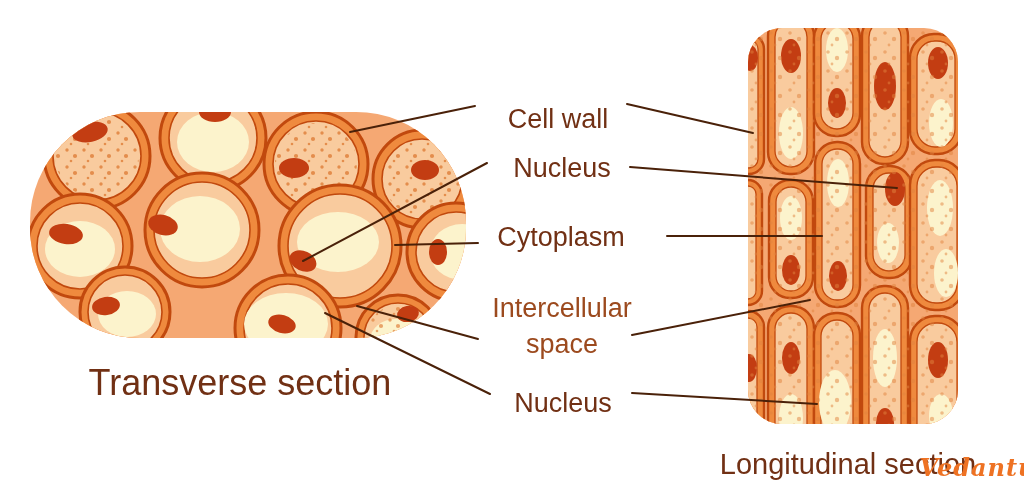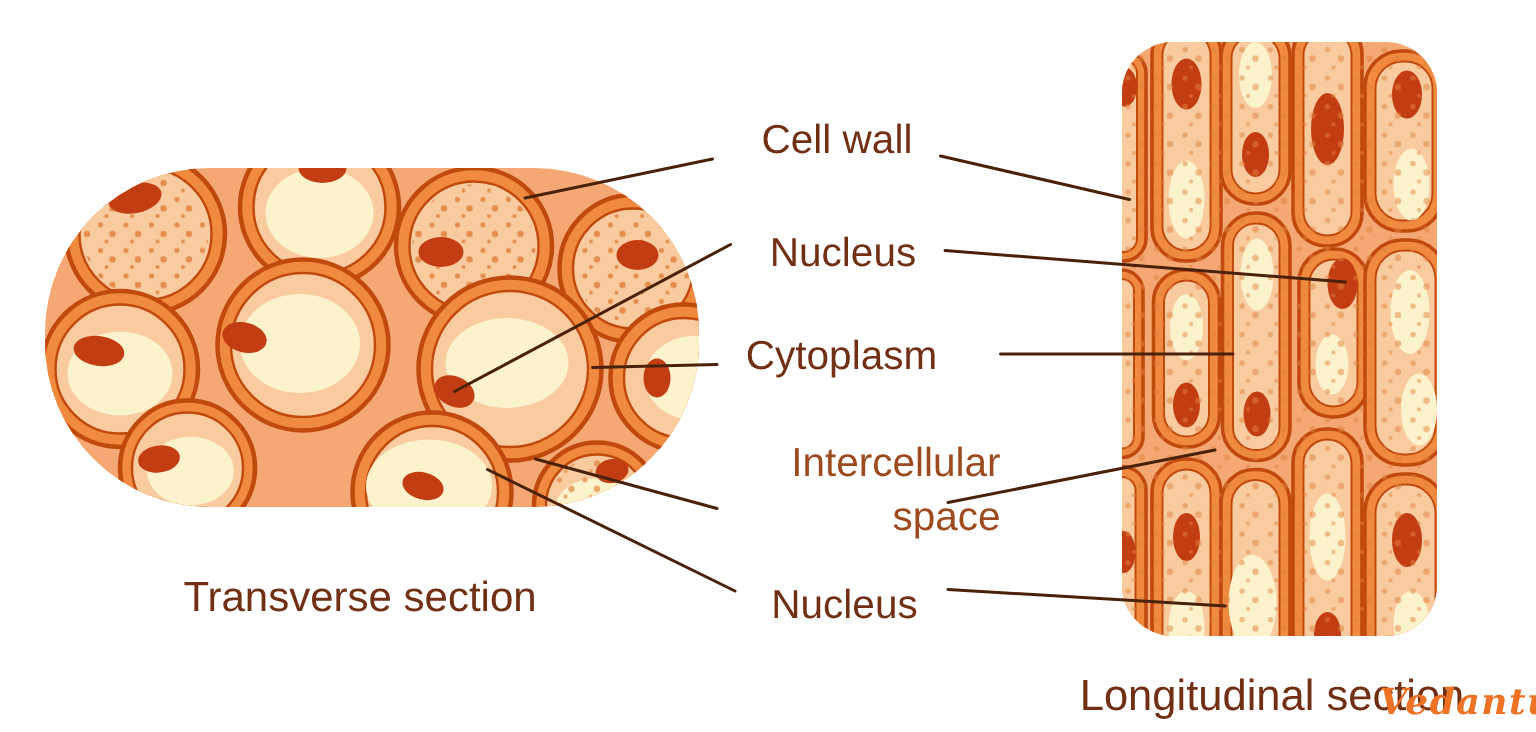--- a/index.html
+++ b/index.html
@@ -12,21 +12,21 @@
   .t-wall{fill:var(--wall-orange,#EF8A3E);stroke:var(--wall-outline,#C1490E);stroke-width:3;}
   .t-inner{fill:var(--cytoplasm-peach,#F9CB9E);stroke:var(--wall-outline,#C1490E);stroke-width:1.6;}
   .l-wall{fill:var(--wall-orange,#EF8A3E);stroke:var(--wall-outline,#C1490E);stroke-width:2.4;}
   .l-inner{fill:var(--cytoplasm-peach,#F9CB9E);stroke:var(--wall-outline,#C1490E);stroke-width:1.3;}
   .vacuole{fill:var(--vacuole-cream,#FCF3CC);}
   .nucleus{fill:var(--nucleus-red,#C33D12);}
   .leader{stroke:var(--leader-brown,#4A2109);stroke-width:2;stroke-linecap:round;fill:none;}
   
   .lbl{position:absolute;transform:translateX(-50%);color:var(--label-brown,#713014);
        font-size:27px;font-weight:500;white-space:nowrap;text-align:center;}
-  .lbl.rust{color:var(--label-rust,#9C4A1E);white-space:normal;width:210px;line-height:36px;text-align:right;}
+  .lbl.rust{color:var(--label-rust,#9C4A1E);white-space:normal;width:210px;line-height:36px;}
   .caption{position:absolute;transform:translateX(-50%);color:var(--label-brown,#713014);
        font-size:30px;font-weight:500;white-space:nowrap;}
   #logo{position:absolute;left:978px;top:453px;transform:translateX(-50%);
         color:var(--logo-orange,#EE7223);font-family:"DejaVu Serif",serif;
         font-style:italic;font-weight:bold;font-size:24px;letter-spacing:1px;}
   #leader-lines{position:absolute;left:0;top:0;pointer-events:none;}
   .abs{position:absolute;}
 </style>
 </head>
 <body>
@@ -238,27 +238,27 @@
     <line class="leader" x1="303" y1="261" x2="487" y2="163"></line>
     <line class="leader" x1="630" y1="167" x2="897" y2="188"></line>
     <line class="leader" x1="395" y1="245" x2="478" y2="243"></line>
     <line class="leader" x1="667" y1="236" x2="822" y2="236"></line>
     <line class="leader" x1="357" y1="306" x2="478" y2="339"></line>
     <line class="leader" x1="632" y1="335" x2="810" y2="300"></line>
     <line class="leader" x1="325" y1="313" x2="490" y2="394"></line>
     <line class="leader" x1="632" y1="393" x2="817" y2="404"></line>
   </svg>
 
-  <div class="lbl" style="left:558px;top:78px">Cell wall</div>
+  <div class="lbl" style="left:558px;top:104px">Cell wall</div>
   <div class="lbl" style="left:561px;top:222px">Cytoplasm</div>
   <div class="lbl" style="left:562px;top:153px">Nucleus</div>
   <div class="lbl rust" style="left:562px;top:290px">Intercellular space</div>
   <div class="lbl" style="left:563px;top:388px">Nucleus</div>
 
-  <div class="caption" style="left:240px;top:382px;font-size:28px">Transverse section</div>
+  <div class="caption" style="left:240px;top:362px;font-size:36px">Transverse section</div>
   <div class="caption" style="left:848px;top:448px;font-size:29px">Longitudinal section</div>
 
   <div id="logo">
     <span>Vedantu</span>
     
   </div>
 
 </div>
 
 </body></html>

